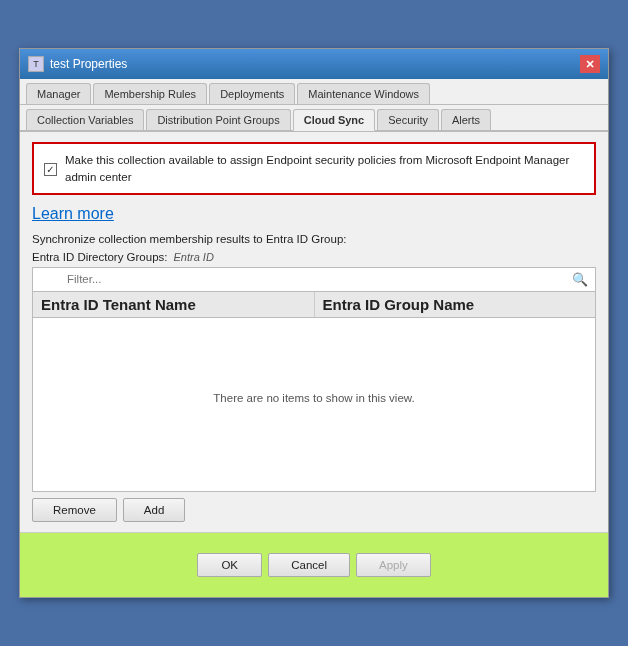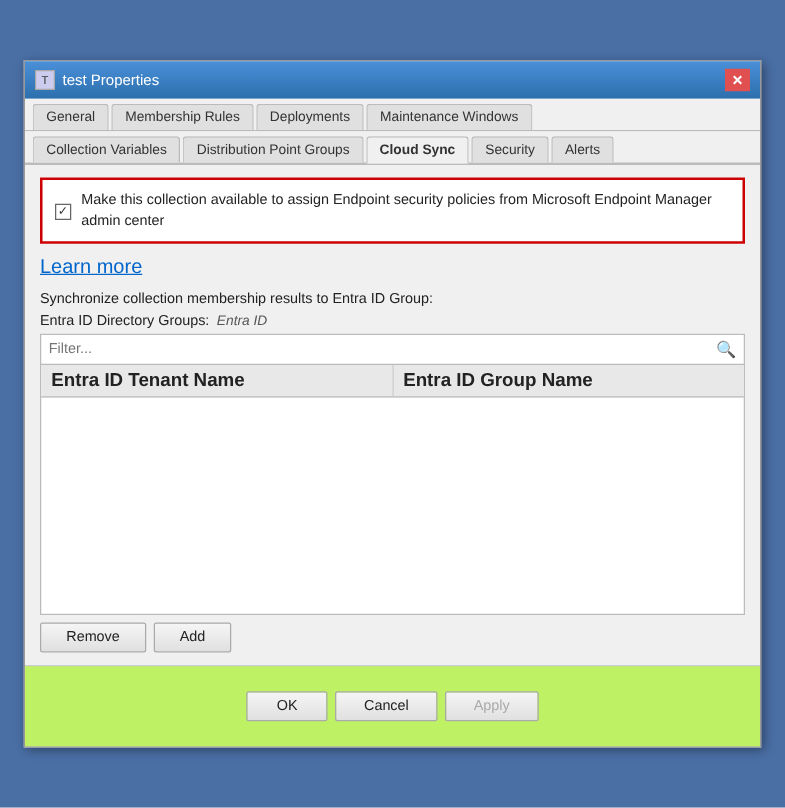--- a/index.html
+++ b/index.html
@@ -150,20 +150,21 @@
       font-size: 11px;
       color: #555;
       font-style: italic;
     }
     .filter-row {
       display: flex;
       align-items: center;
       border: 1px solid #bbb;
       background: white;
       margin-bottom: 0;
+      padding-left: 28px;
     }
     .filter-input {
       flex: 1;
       border: none;
       outline: none;
       padding: 4px 6px;
       font-size: 11.5px;
       color: #999;
       background: transparent;
     }
@@ -250,21 +251,21 @@
     <div class="title-bar-left">
       <div class="title-icon">
         <span>T</span>
       </div>
       <span>test Properties</span>
     </div>
     <button class="close-btn">✕</button>
   </div>
 
   <div class="tabs-row">
-    <div class="tab">General</div>
+    <div class="tab">Manager</div>
     <div class="tab">Membership Rules</div>
     <div class="tab">Deployments</div>
     <div class="tab">Maintenance Windows</div>
   </div>
 
   <div class="tabs-row" style="border-bottom: 2px solid #bbb;">
     <div class="tab">Collection Variables</div>
     <div class="tab">Distribution Point Groups</div>
     <div class="tab active">Cloud Sync</div>
     <div class="tab">Security</div>
@@ -300,20 +301,23 @@
       <input class="filter-input" type="text" placeholder="Filter..." style="">
       <span class="filter-icon">🔍</span>
     </div>
 
     
     <div class="table-container">
       <div class="table-header">
         <div class="th">Entra ID  Tenant  Name</div>
         <div class="th">Entra ID  Group  Name</div>
       </div>
+      <div class="table-body">
+        <span class="no-items-text">There are no items to show in this view.</span>
+      </div>
     </div>
 
     
     <div class="btn-row">
       <button class="btn">Remove</button>
       <button class="btn">Add</button>
     </div>
 
   </div>
 

